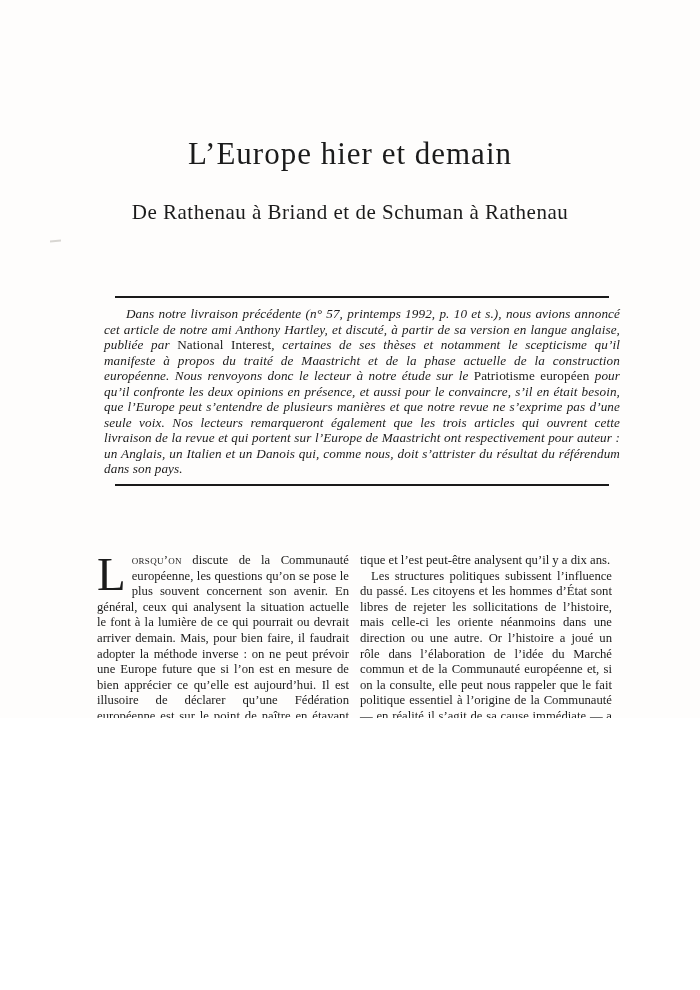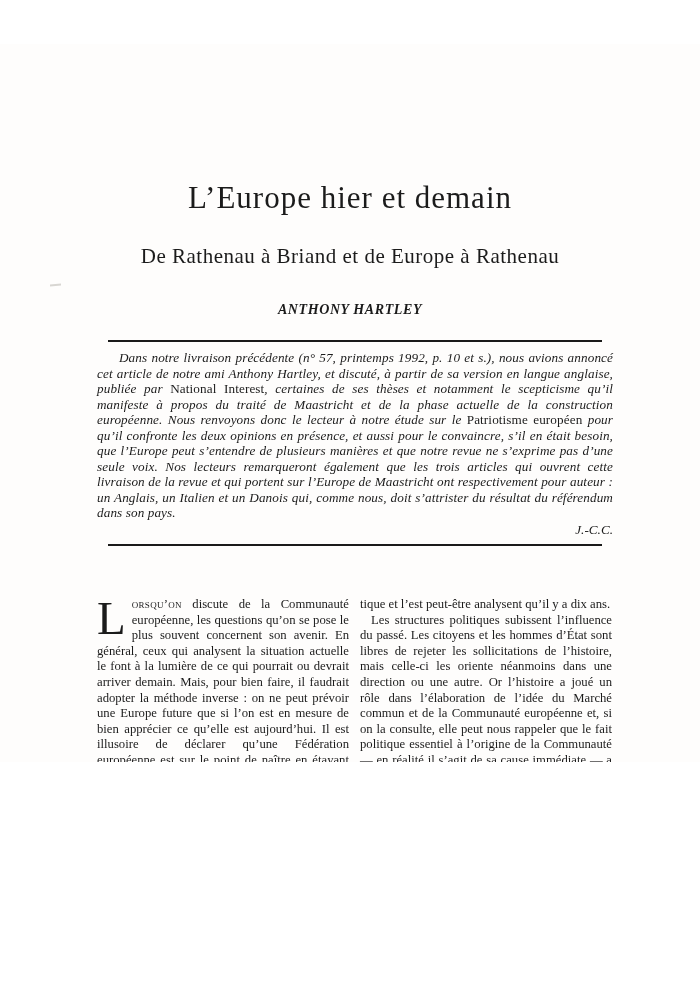--- a/index.html
+++ b/index.html
@@ -8,21 +8,20 @@
     background: #ffffff;
   }
   .page {
     position: relative;
     width: 700px;
     height: 718px;
     background: #fefdfc;
     color: #1b1b1b;
     font-family: "Liberation Serif", serif;
     overflow: hidden;
-    margin-top: 44px;
   }
   .title {
     position: absolute;
     top: 136px;
     left: 0;
     right: 0;
     text-align: center;
     font-size: 31px;
     font-weight: 400;
     letter-spacing: 1px;
@@ -55,21 +54,21 @@
     top: 240px;
     left: 50px;
     width: 11px;
     height: 2px;
     background: #d8d6d2;
     transform: rotate(-4deg);
   }
   .note-block {
     position: absolute;
     top: 296px;
-    left: 97px;
+    left: 104px;
     width: 516px;
   }
   .rule {
     height: 2px;
     background: #1a1a1a;
     margin: 0 11px;
     border: none;
   }
   .note-text {
     margin: 8px 0 0 0;
@@ -135,30 +134,28 @@
     box-sizing: border-box;
   }
 </style>
 </head>
 <body>
 
 <div class="page">
 
   <h1 class="title">L’Europe hier et demain</h1>
 
-  <h2 class="subtitle">De Rathenau à Briand et de Europe à Rathenau</h2>
+  <h2 class="subtitle">De Rathenau à Briand et de Schuman à Rathenau</h2>
 
-  <div class="author">ANTHONY HARTLEY</div>
 
   <div class="scan-artifact"></div>
 
   <div class="note-block">
     <div class="rule"></div>
     <p class="note-text"><span>Dans notre livraison précédente (n° 57, printemps 1992, p. 10 et s.), nous avions annoncé cet article de notre ami Anthony Hartley, et discuté, à partir de sa version en langue anglaise, publiée par </span><span class="roman">National Interest</span><span>, certaines de ses thèses et notamment le scepticisme qu’il manifeste à propos du traité de Maastricht et de la phase actuelle de la construction européenne. Nous renvoyons donc le lecteur à notre étude sur le </span><span class="roman">Patriotisme européen</span><span> pour qu’il confronte les deux opinions en présence, et aussi pour le convaincre, s’il en était besoin, que l’Europe peut s’entendre de plusieurs manières et que notre revue ne s’exprime pas d’une seule voix. Nos lecteurs remarqueront également que les trois articles qui ouvrent cette livraison de la revue et qui portent sur l’Europe de Maastricht ont respectivement pour auteur : un Anglais, un Italien et un Danois qui, comme nous, doit s’attrister du résultat du référendum dans son pays.</span></p>
-    <p class="signature">J.-C.C.</p>
     <div class="rule rule-bottom"></div>
   </div>
 
   <div class="columns">
     <div class="col">
       <p>
         <span class="dropcap">L</span><span class="smallcaps">orsqu’on</span><span> discute de la Communauté européenne, les questions qu’on se pose le plus souvent concernent son avenir. En général, ceux qui analysent la situation actuelle le font à la lumière de ce qui pourrait ou devrait arriver demain. Mais, pour bien faire, il faudrait adopter la méthode inverse : on ne peut prévoir une Europe future que si l’on est en mesure de bien apprécier ce qu’elle est aujourd’hui. Il est illusoire de déclarer qu’une Fédération européenne est sur le point de naître en étayant cette affirmation par l’énumération sélective des caractéristiques d’une Fédération. Il est encore moins justifiable de faire découler l’avènement du fédéralisme européen du besoin de le voir exister. En confondant ainsi aspiration et réalité, on a semé le trouble dans le débat relatif à l’évolution de la Communauté européenne et introduit dans cette discussion la notion non fondée d’un déroulement inévitable d’événements. Or le destin de la Communauté demeure probléma-</span>
       </p>
     </div>
     <div class="col">

